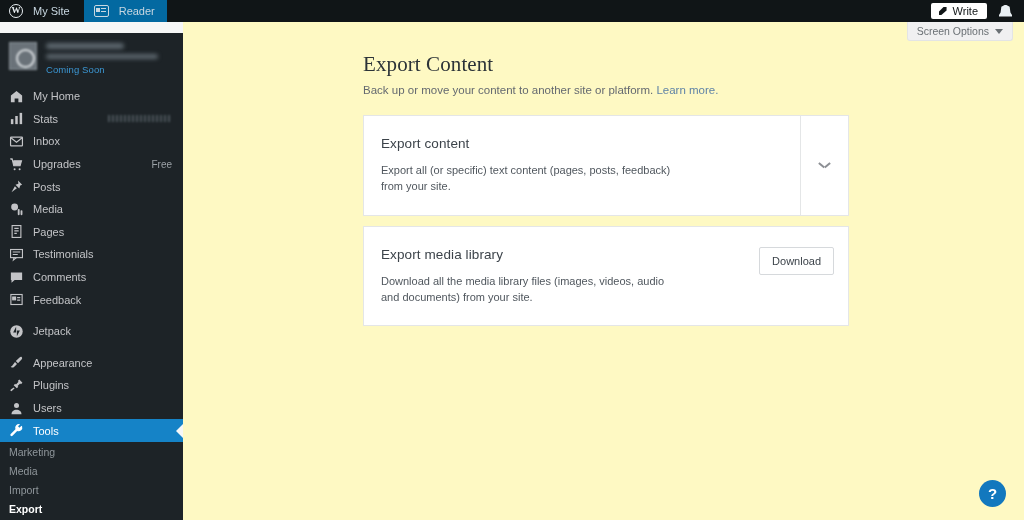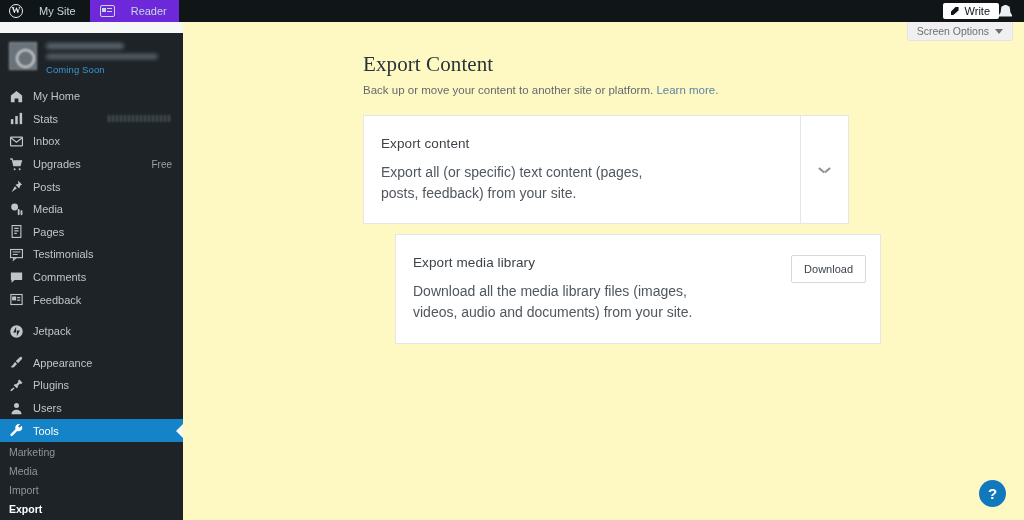--- a/index.html
+++ b/index.html
@@ -13,27 +13,27 @@
 
   
   .masterbar {
     position: absolute; top: 0; left: 0;
     width: 1024px; height: 22px;
     background: #101517;
     display: flex; align-items: center;
     z-index: 40;
   }
   .mb-item {
-    height: 22px; display: flex; align-items: center; gap: 16px;
+    height: 22px; display: flex; align-items: center; gap: 10px;
     padding: 0 12px 0 10px;
     color: #c8d7e1; font-size: 11px; line-height: 22px;
     white-space: nowrap;
   }
   .mb-item.wp { padding-left: 9px; padding-right: 14px; }
-  .mb-item.active-tab { background: #6d28d9; }
+  .mb-item.active-tab { background: #0369a1; }
   .mb-spacer { flex: 1; }
   .wp-logo {
     width: 14px; height: 14px; border-radius: 50%;
     border: 1.4px solid #e9eff3; position: relative;
     display: inline-block; flex: none;
   }
   .wp-logo::before {
     content: "W"; position: absolute; left: 0; right: 0; top: -1px;
     text-align: center; font-size: 9px; font-weight: bold;
     color: #e9eff3; line-height: 12px; font-family: "Liberation Serif", serif;
@@ -49,21 +49,21 @@
   }
   .reader-ico::after {
     content: ""; position: absolute; right: 1.5px; top: 2px;
     width: 5px; height: 1.2px; background: #c8d7e1;
     box-shadow: 0 3px 0 #c8d7e1;
   }
   .mb-write {
     display: flex; align-items: center; gap: 5px;
     background: #fff; color: #101517;
     height: 16px; padding: 0 9px 0 7px;
-    border-radius: 2px; font-size: 11px; margin-right: 0;
+    border-radius: 2px; font-size: 11px; margin-right: 12px;
   }
   .quill {
     width: 10px; height: 10px; flex: none; position: relative;
   }
   .quill::before {
     content: ""; position: absolute; left: 1px; top: 1px;
     width: 8px; height: 8px; background: #101517;
     clip-path: polygon(100% 0, 100% 45%, 35% 100%, 0 100%, 0 62%, 62% 0);
   }
   .mb-bell {
@@ -179,31 +179,31 @@
     margin-top: 7px; font-size: 11.5px; color: #646970;
   }
   .page-sub a { color: #5f83a6; text-decoration: none; }
 
   .cards { padding-left: 180px; padding-top: 19px; }
   .card {
     width: 486px; background: #fff;
     border: 1px solid #e4e6e7;
     display: flex; align-items: stretch;
   }
-  .card + .card { margin-top: 10px; margin-left: 32px; }
+  .card + .card { margin-top: 10px; }
   .card-body {
     flex: 1; padding: 20px 18px 20px 17px;
     min-width: 0;
   }
   .card-title {
     font-size: 13.5px; color: #3c434a; font-weight: normal;
     letter-spacing: .1px;
   }
   .card-desc {
-    margin-top: 11px; font-size: 14px; color: #50575e;
+    margin-top: 11px; font-size: 11px; color: #50575e;
     line-height: 1.48; max-width: 290px;
   }
   .card-action {
     display: flex; align-items: flex-start;
     padding: 20px 14px 0 0;
   }
   .btn {
     background: #fff; border: 1px solid #d6d9dc;
     border-radius: 2px; color: #3c434a;
     font-size: 11px; padding: 7px 12px;

